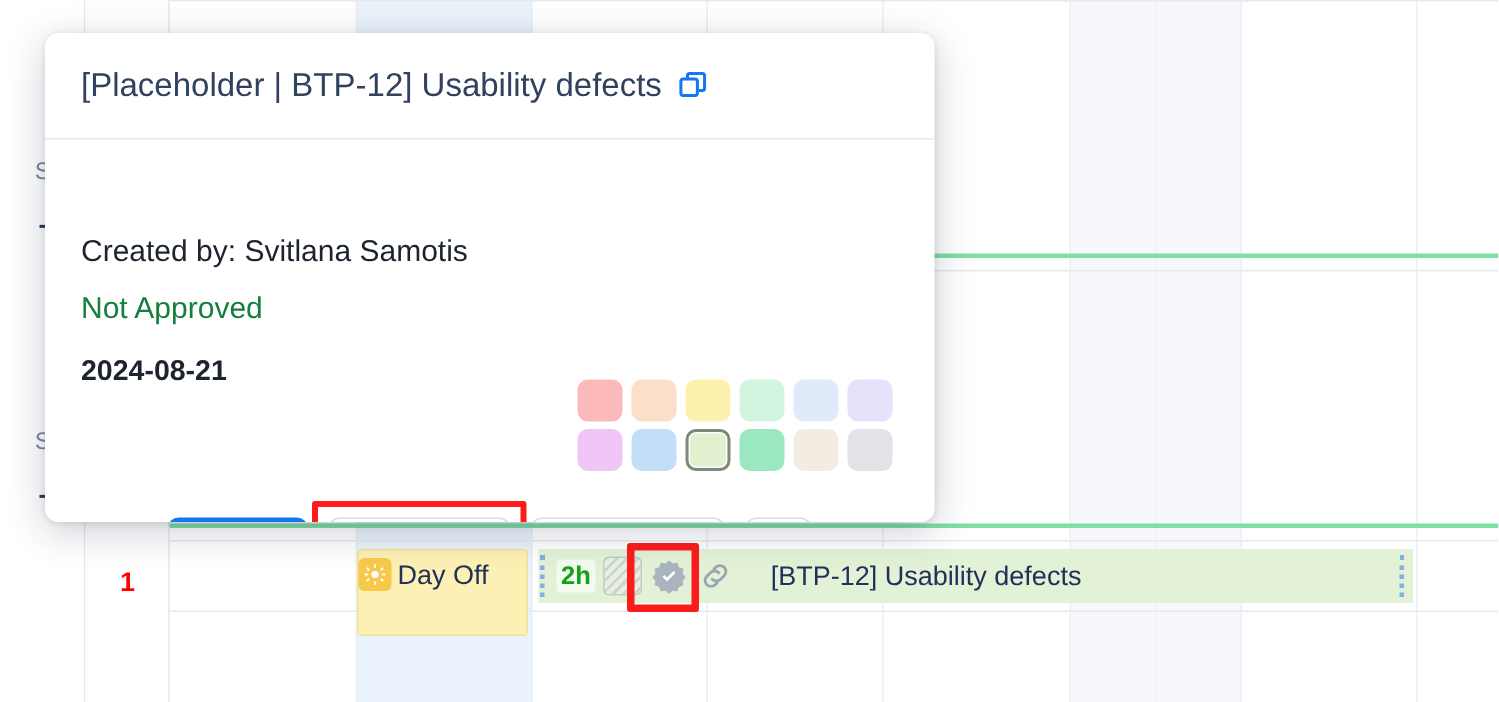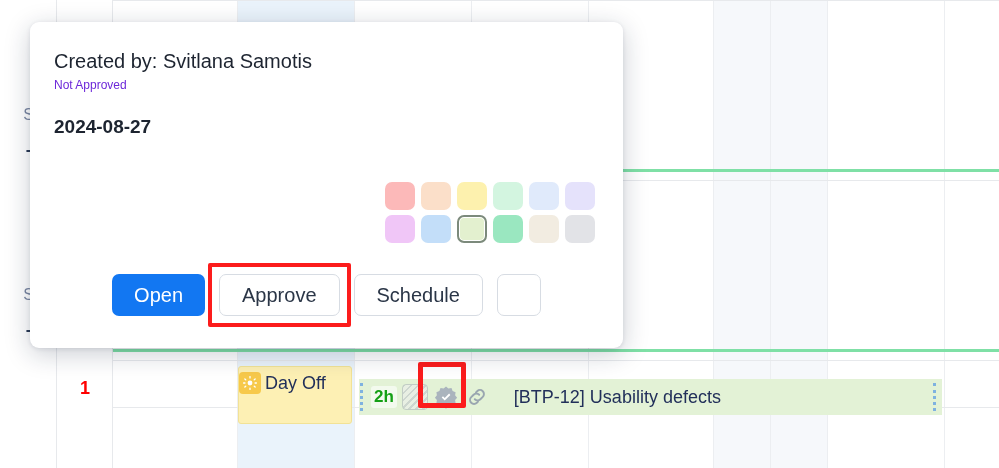--- a/index.html
+++ b/index.html
@@ -126,21 +126,21 @@
     border-radius: 4px;
     display: inline-flex;
     align-items: center;
     justify-content: center;
     flex: 0 0 auto;
   }
 
   #task-bar {
     position: absolute;
     left: 359px;
-    top: 379px;
+    top: 366px;
     width: 583px;
     height: 36px;
     background: #e3f2d6;
     display: flex;
     align-items: center;
     gap: 5px;
     padding-left: 6px;
     box-sizing: border-box;
     z-index: 4;
   }
@@ -215,26 +215,27 @@
   #modal-body {
     padding: 26px 24px 0 24px;
     position: relative;
     height: calc(100% - 71px);
     box-sizing: border-box;
   }
   #created-by {
     font-size: 20px;
     color: #1d2430;
     line-height: 26px;
+    margin-top: 36px;
   }
   #approval-status {
-    font-size: 12px;
-    color: #6d28d9;
+    font-size: 20px;
+    color: #15803d;
     line-height: 22px;
-    margin-top: 0;
+    margin-top: 14px;
   }
   #dates {
     margin-top: 17px;
     font-size: 19px;
     line-height: 27px;
   }
   .date-row { display: flex; }
   .date-label { color: #8a9099; width: 78px; }
   .date-value { color: #1d2430; font-weight: 700; }
 
@@ -404,29 +405,38 @@
     </svg>
   </span>
 
   <span class="task-title">[BTP-12] Usability defects</span>
 </div>
 
 <div id="checkmark-redbox"></div>
 
 <div id="detail-modal">
 
+  <div id="modal-header">
+    <span id="modal-title">[Placeholder | BTP-12] Usability defects</span>
+    <span style="display:inline-flex;align-items:center;">
+      <svg width="22" height="22" viewBox="0 0 24 24" fill="none" stroke="#1277f2" stroke-width="2.2" stroke-linejoin="round">
+        <rect x="3.2" y="7.2" width="12" height="12" rx="1.8" fill="#ffffff"></rect>
+        <path d="M8 7.2V4.8A1.6 1.6 0 0 1 9.6 3.2h9.2A1.6 1.6 0 0 1 20.4 4.8V14a1.6 1.6 0 0 1-1.6 1.6h-2.4"></path>
+      </svg>
+    </span>
+  </div>
 
   <div id="modal-body">
 
     <div id="created-by">Created by: Svitlana Samotis</div>
     <div id="approval-status">Not Approved</div>
 
     <div id="dates">
       <div class="date-row">
-        <span class="date-value">2024-08-27</span>
+        <span class="date-value">2024-08-21</span>
       </div>
     </div>
 
     <div id="color-swatches">
         <div class="swatch" style="background: rgb(252, 185, 185);"></div>
         <div class="swatch" style="background: rgb(251, 223, 201);"></div>
         <div class="swatch" style="background: rgb(253, 241, 174);"></div>
         <div class="swatch" style="background: rgb(211, 245, 224);"></div>
         <div class="swatch" style="background: rgb(224, 234, 251);"></div>
         <div class="swatch" style="background: rgb(229, 226, 251);"></div>

